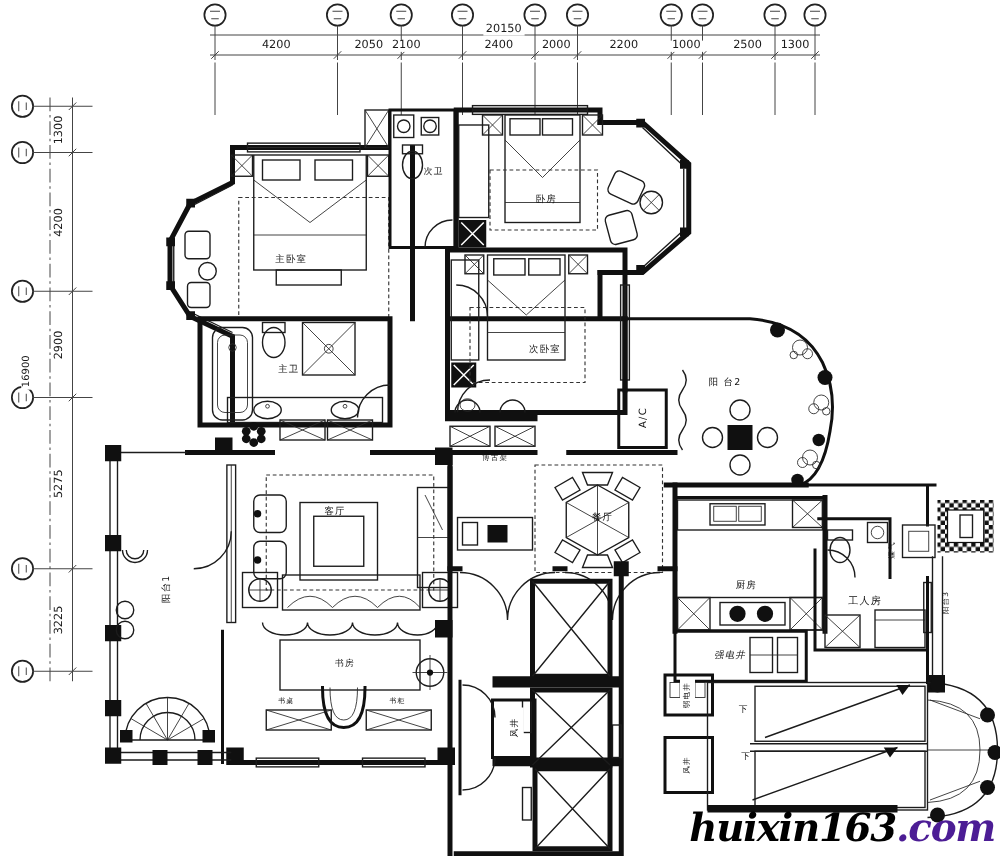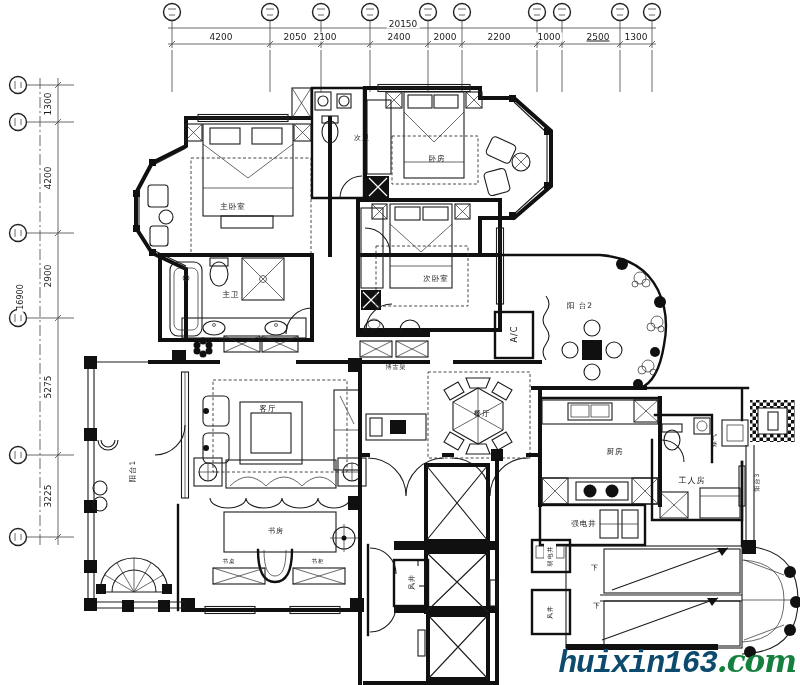--- a/index.html
+++ b/index.html
@@ -435,54 +435,54 @@
       <path class="thin2" d="M742 600 H798 M744 560 L784 575 M744 640 L784 625"></path>
       <circle class="blk" cx="750" cy="548" r="6"></circle>
         <circle class="blk" cx="790" cy="572" r="6"></circle>
       <circle class="blk" cx="796" cy="602" r="6"></circle>
         <circle class="blk" cx="790" cy="630" r="6"></circle>
         <circle class="blk" cx="750" cy="652" r="6"></circle>
     </g>
   </g>
 </svg>
 
-<div class="wm"><span class="brand" style="color: #0c4a6e; font-family: Liberation Mono, monospace;">huixin163</span><span class="suffix" style="color: #15803d;">.com</span></div>
+<div class="wm"><span class="brand" style="color: #000000;">huixin163</span><span class="suffix" style="color: #4c1d95;">.com</span></div>
 
 <span class="lbl" style="left: 233px; top: 207px; font-size: 7.5px;">主卧室</span>
-<span class="lbl" style="left: 362px; top: 138px; font-size: 7px;">次卫</span>
+<span class="lbl" style="left: 347px; top: 138px; font-size: 7px;">次卫</span>
 <span class="lbl" style="left: 437px; top: 159px; font-size: 7.5px;">卧房</span>
 <span class="lbl" style="left: 436px; top: 279px; font-size: 7.5px;">次卧室</span>
 <span class="lbl" style="left: 231px; top: 295px; font-size: 7.5px;">主卫</span>
 <span class="lbl" style="left: 396px; top: 367px; font-size: 6px;">博古架</span>
 <span class="lbl" style="left: 580px; top: 306px; font-size: 7.5px;">阳 台2</span>
 <span class="lbl rot" style="left: 515px; top: 334px; font-size: 8px;">A/C</span>
 <span class="lbl" style="left: 268px; top: 409px; font-size: 7.5px;">客厅</span>
 <span class="lbl" style="left: 482px; top: 414px; font-size: 7.5px;">餐厅</span>
 <span class="lbl rot" style="left: 133px; top: 471px; font-size: 7.5px;">阳台1</span>
-<span class="lbl" style="left: 597px; top: 452px; font-size: 7.5px; margin-left: 18px;">厨房</span>
+<span class="lbl" style="left: 597px; top: 468px; font-size: 7.5px;">厨房</span>
 <span class="lbl" style="left: 692px; top: 481px; font-size: 8px;">工人房</span>
 <span class="lbl rot" style="left: 714px; top: 440px; font-size: 6px;">煤气</span>
 <span class="lbl rot" style="left: 757px; top: 482px; font-size: 6px;">阳台3</span>
-<span class="lbl" style="left: 584px; top: 524px; font-size: 7.5px;">强电井</span>
+<span class="lbl" style="left: 584px; top: 524px; font-size: 7.5px; font-style: italic;">强电井</span>
 <span class="lbl" style="left: 276px; top: 531px; font-size: 7px;">书房</span>
 <span class="lbl" style="left: 229px; top: 562px; font-size: 5.5px;">书桌</span>
 <span class="lbl" style="left: 318px; top: 562px; font-size: 5.5px;">书柜</span>
 <span class="lbl rot" style="left: 412px; top: 582px; font-size: 7px;">风井</span>
 <span class="lbl rot" style="left: 550px; top: 556px; font-size: 6px;">弱电井</span>
 <span class="lbl rot" style="left: 550px; top: 612px; font-size: 6px;">风井</span>
 <span class="lbl" style="left: 595px; top: 568px; font-size: 7px;">下</span>
 <span class="lbl" style="left: 597px; top: 606px; font-size: 7px;">下</span>
 <span class="dimlbl" style="left: 221px; top: 37px;">4200</span>
 <span class="dimlbl" style="left: 295px; top: 37px;">2050</span>
 <span class="dimlbl" style="left: 325px; top: 37px;">2100</span>
 <span class="dimlbl" style="left: 399px; top: 37px;">2400</span>
 <span class="dimlbl" style="left: 445px; top: 37px;">2000</span>
 <span class="dimlbl" style="left: 499px; top: 37px;">2200</span>
 <span class="dimlbl" style="left: 549px; top: 37px;">1000</span>
-<span class="dimlbl" style="left: 598px; top: 37px; text-decoration: underline;">2500</span>
+<span class="dimlbl" style="left: 598px; top: 37px;">2500</span>
 <span class="dimlbl" style="left: 636px; top: 37px;">1300</span>
 <span class="dimlbl" style="left: 403px; top: 24px; text-align: right;">20150</span>
 <span class="dimlbl rot" style="left: 48px; top: 104px;">1300</span>
 <span class="dimlbl rot" style="left: 48px; top: 178px;">4200</span>
 <span class="dimlbl rot" style="left: 48px; top: 276px;">2900</span>
 <span class="dimlbl rot" style="left: 48px; top: 387px;">5275</span>
 <span class="dimlbl rot" style="left: 48px; top: 496px;">3225</span>
 <span class="dimlbl rot" style="left: 21px; top: 297px; font-size: 8px;">16900</span>
 
 </body></html>

